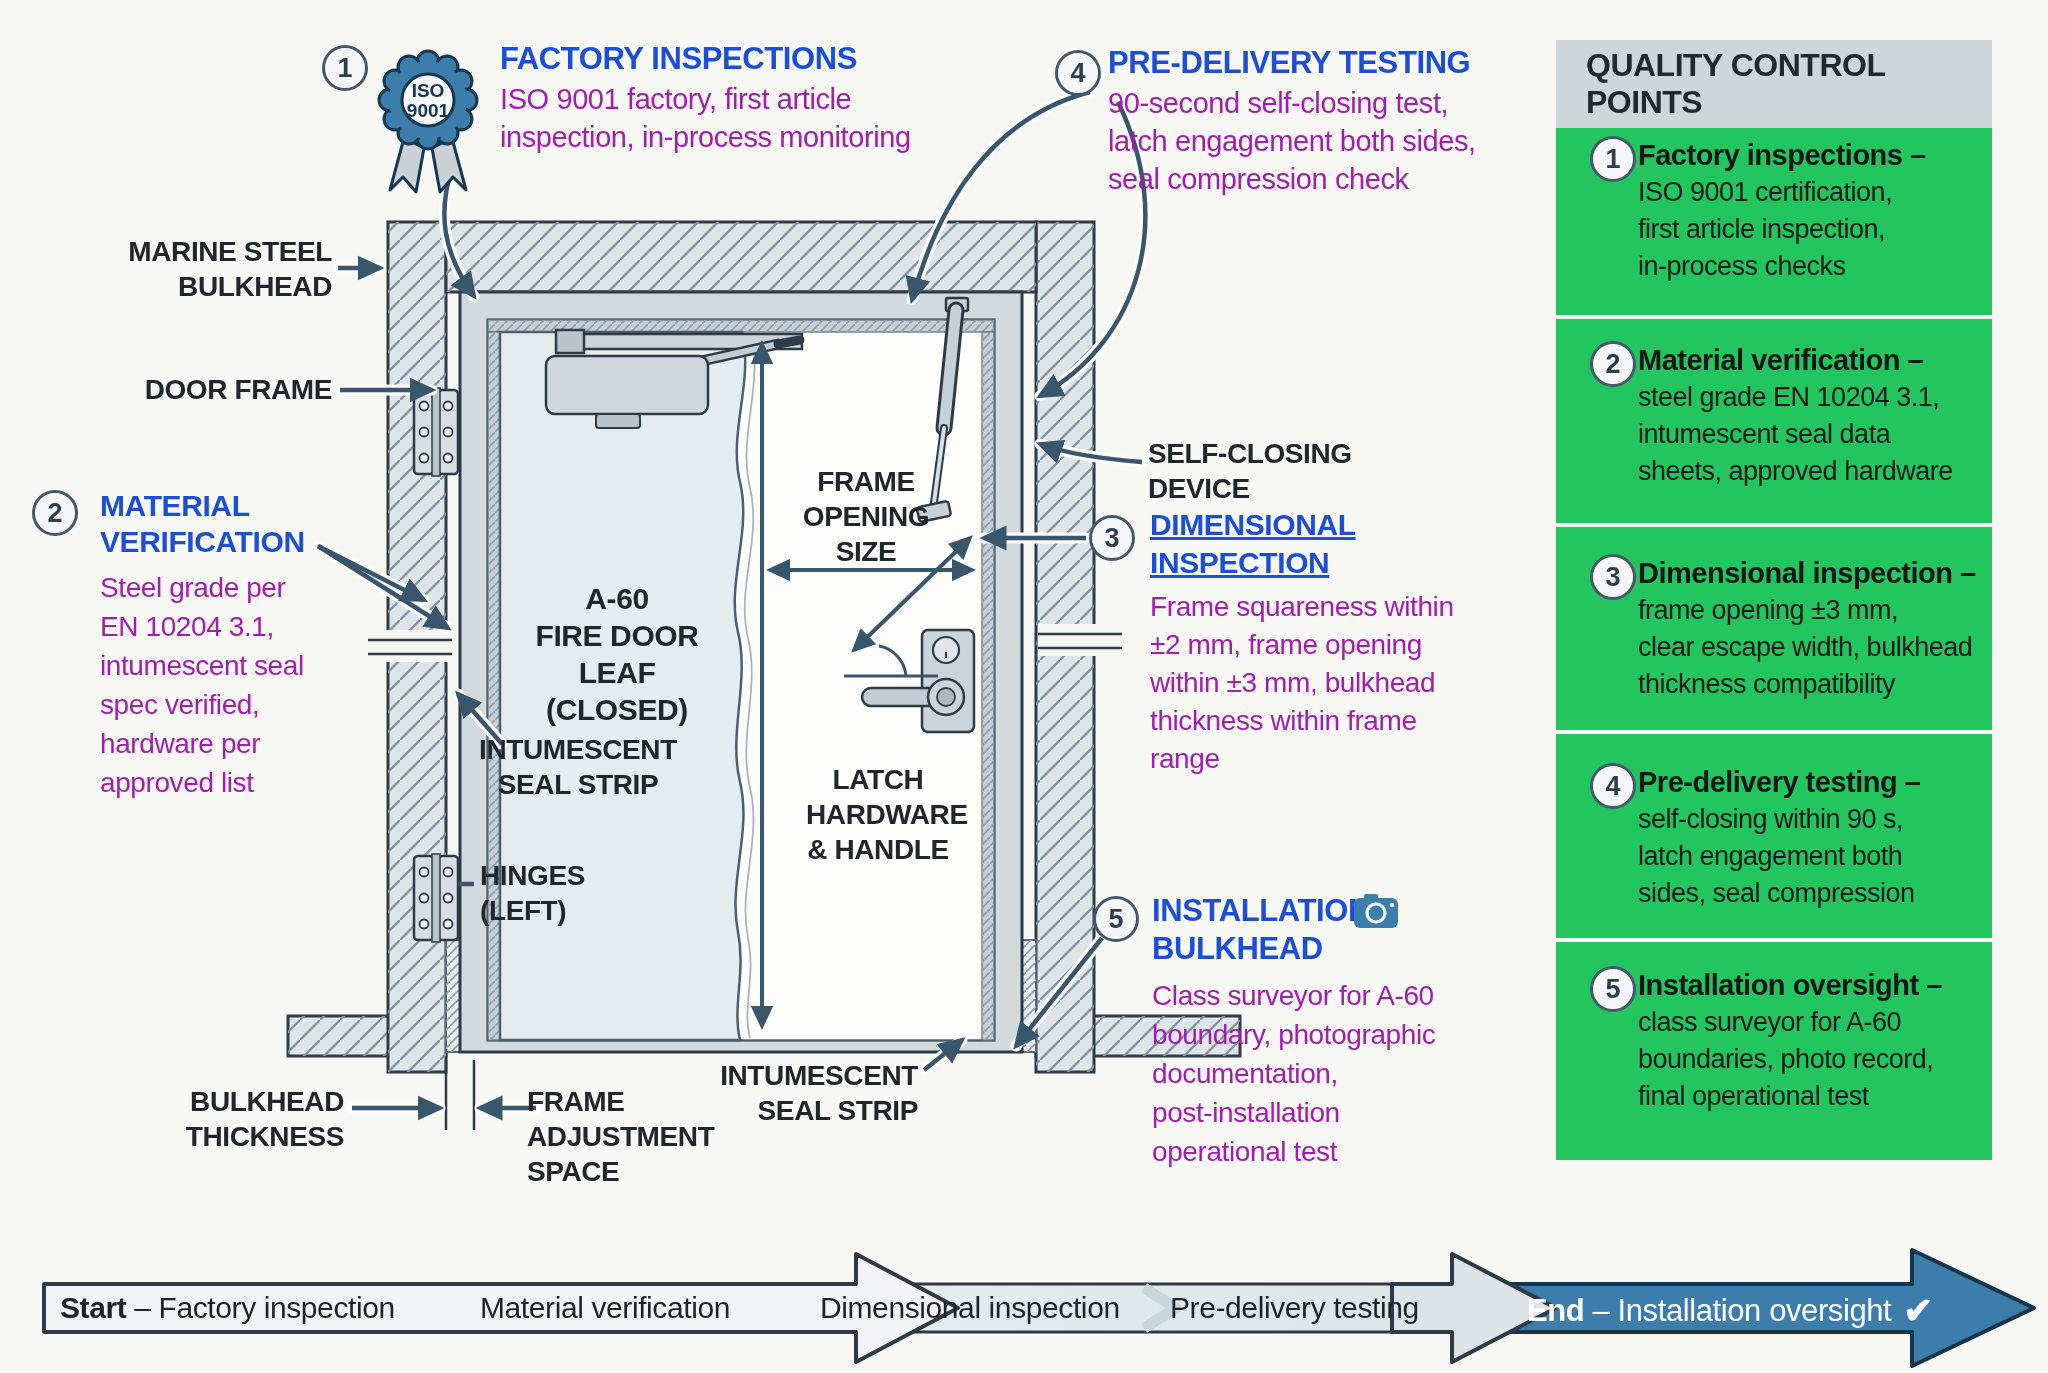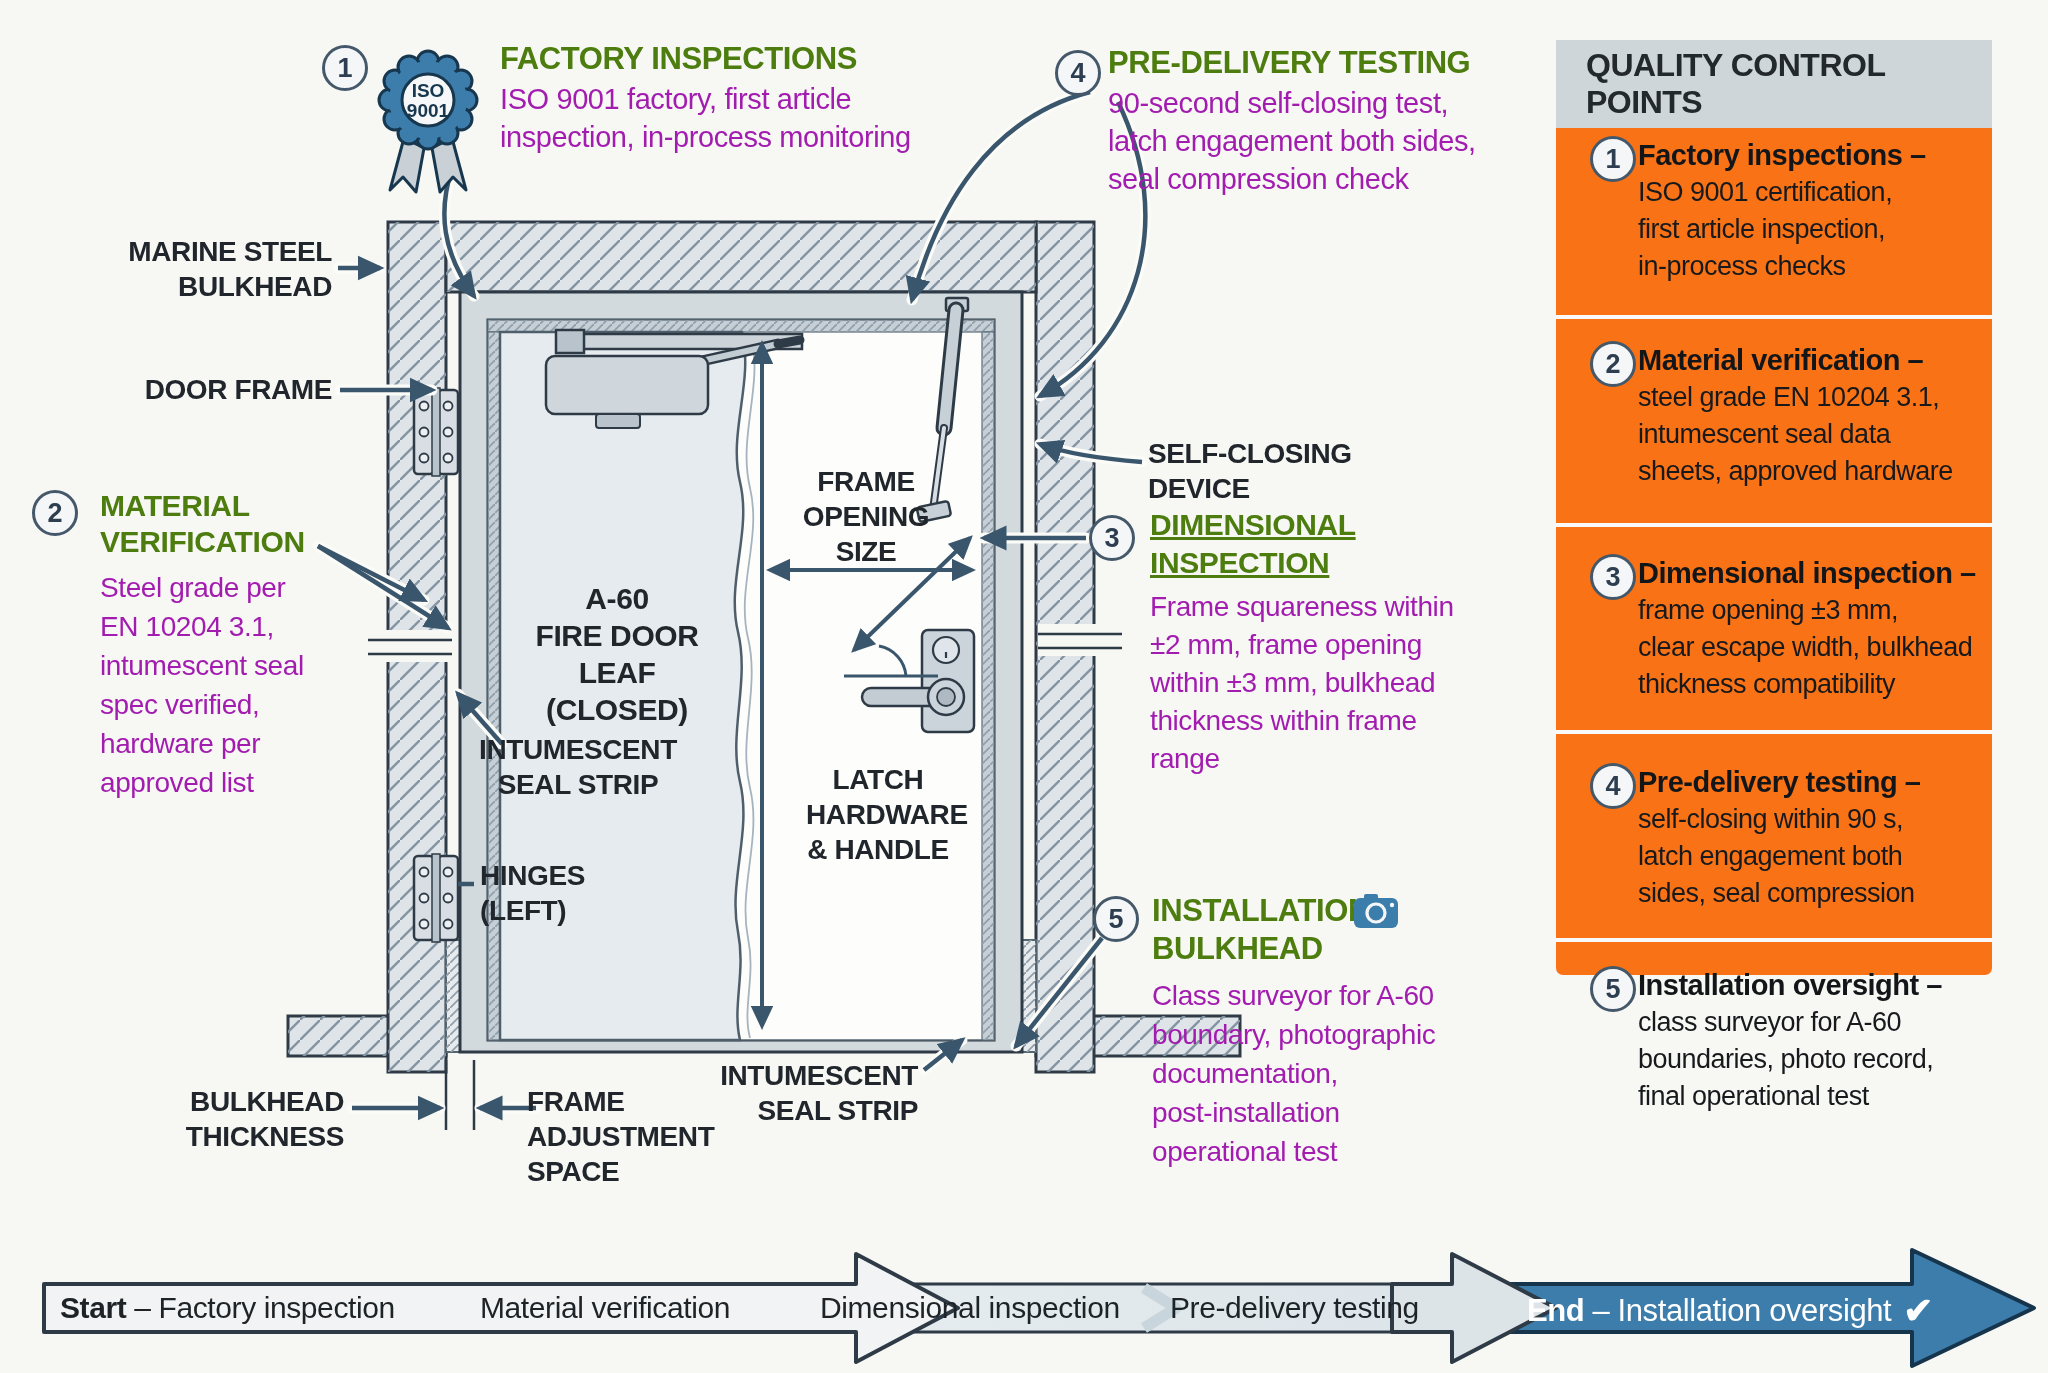--- a/index.html
+++ b/index.html
@@ -3,27 +3,27 @@
 <meta charset="utf-8">
 <style>
   html,body{margin:0;padding:0;background:#e9e9e6;}
   .canvas{position:relative;width:2048px;height:1373px;background:#f7f7f4;overflow:hidden;
           font-family:"Liberation Sans", sans-serif;color:#1d2328;}
   .abs{position:absolute;}
   svg{display:block;}
   .lbl{font-size:28px;font-weight:600;line-height:35px;letter-spacing:-0.4px;white-space:pre-line;color:#20262b;}
   .lbl.center{text-align:center;}
   .lbl.right{text-align:right;}
-  .co-title{font-size:31px;font-weight:700;line-height:37px;letter-spacing:-0.4px;white-space:pre-line;color:#4d7c0f;}
+  .co-title{font-size:31px;font-weight:700;line-height:37px;letter-spacing:-0.4px;white-space:pre-line;color:#1d4ed8;}
   .co-desc{font-size:29px;font-weight:400;line-height:38px;letter-spacing:-0.4px;white-space:pre-line;color:#a21caf;}
   .num-circle{width:46px;height:46px;border-radius:50%;border:3px solid #44586a;background:#f4f6f7;
               color:#2c3e50;font-weight:700;font-size:27px;display:flex;align-items:center;justify-content:center;
               box-sizing:border-box;}
   
-  .sidebar{left:1556px;top:40px;width:436px;height:935px;background:#f97316;border-radius:7px;}
+  .sidebar{left:1556px;top:40px;width:436px;height:1120px;background:#22c55e;}
   .sidebar-header{position:absolute;left:0;top:0;width:100%;height:88px;background:#cfd6da;
                   display:flex;align-items:center;box-sizing:border-box;padding-left:30px;}
   .sidebar-title{font-size:32px;font-weight:700;letter-spacing:-0.5px;color:#23282c;}
   .sb-item{position:absolute;left:0;width:100%;}
   .sb-circle{position:absolute;left:34px;top:0;}
   .sb-text{position:absolute;left:82px;top:0;width:368px;}
   .sb-title{font-size:29px;font-weight:700;line-height:38px;letter-spacing:-0.5px;color:#131619;}
   .sb-desc{font-size:27px;font-weight:400;line-height:37px;letter-spacing:-0.5px;white-space:pre-line;color:#17191c;}
   .sb-divider{position:absolute;left:0;width:100%;height:4px;background:#f8f9f8;}
   

